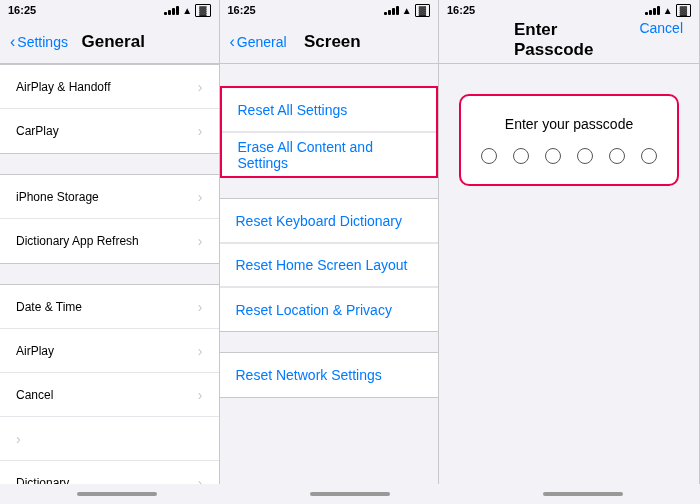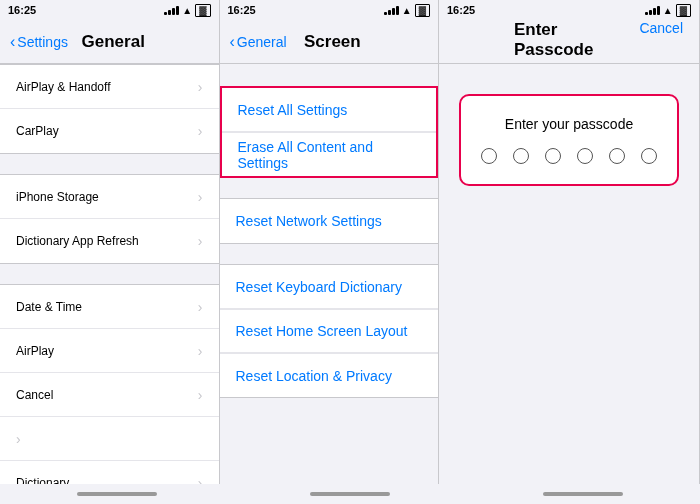--- a/index.html
+++ b/index.html
@@ -346,33 +346,33 @@
         <div class="reset-item" style="background:#fff;">
           <span class="reset-item-label">Reset All Settings</span>
         </div>
         <div class="reset-item" style="background:#fff; border-top:1px solid #e5e5ea;">
           <span class="reset-item-label">Erase All Content and Settings</span>
         </div>
       </div>
 
       <div style="background:#fff; border-top:1px solid #c8c8cc; border-bottom:1px solid #c8c8cc; margin-top:20px;">
         <div class="reset-item">
-          <span class="reset-item-label">Reset Network Settings</span>
+          <span class="reset-item-label">Reset Keyboard Dictionary</span>
+        </div>
+        <div class="reset-item" style="border-top:1px solid #e5e5ea;">
+          <span class="reset-item-label">Reset Home Screen Layout</span>
+        </div>
+        <div class="reset-item" style="border-top:1px solid #e5e5ea;">
+          <span class="reset-item-label">Reset Location &amp; Privacy</span>
         </div>
       </div>
 
       <div style="background:#fff; border-top:1px solid #c8c8cc; border-bottom:1px solid #c8c8cc; margin-top:20px;">
         <div class="reset-item">
-          <span class="reset-item-label">Reset Keyboard Dictionary</span>
-        </div>
-        <div class="reset-item" style="border-top:1px solid #e5e5ea;">
-          <span class="reset-item-label">Reset Home Screen Layout</span>
-        </div>
-        <div class="reset-item" style="border-top:1px solid #e5e5ea;">
-          <span class="reset-item-label">Reset Location &amp; Privacy</span>
+          <span class="reset-item-label">Reset Network Settings</span>
         </div>
       </div>
 
     </div>
   </div>
 
   <div class="panel panel-3 passcode-panel">
 
     <div class="status-bar">
       <span>16:25</span>

